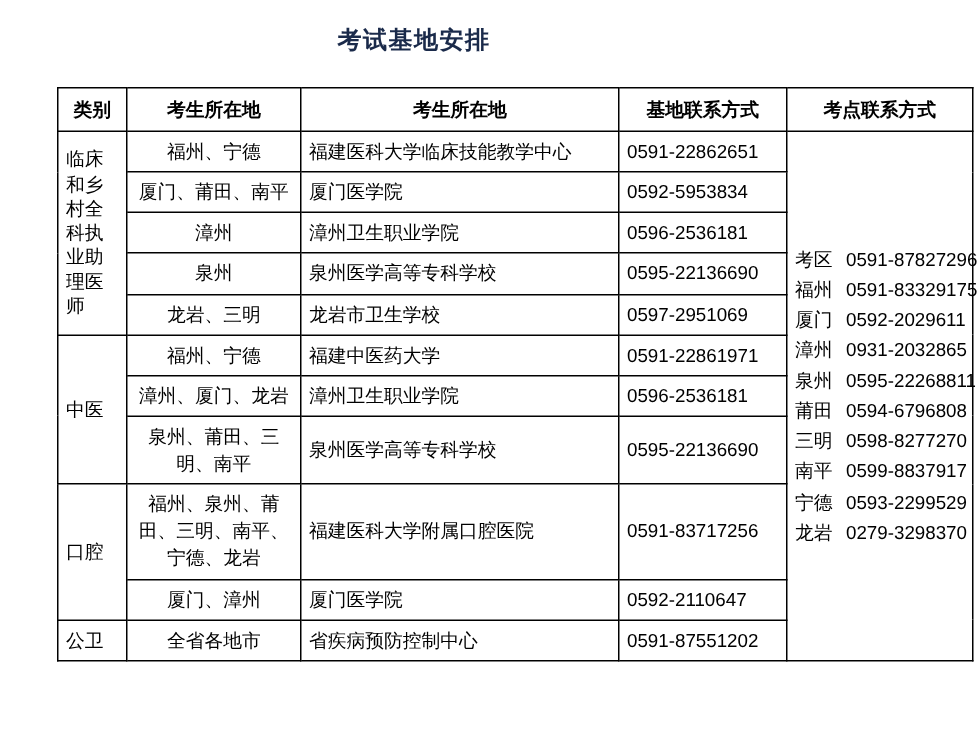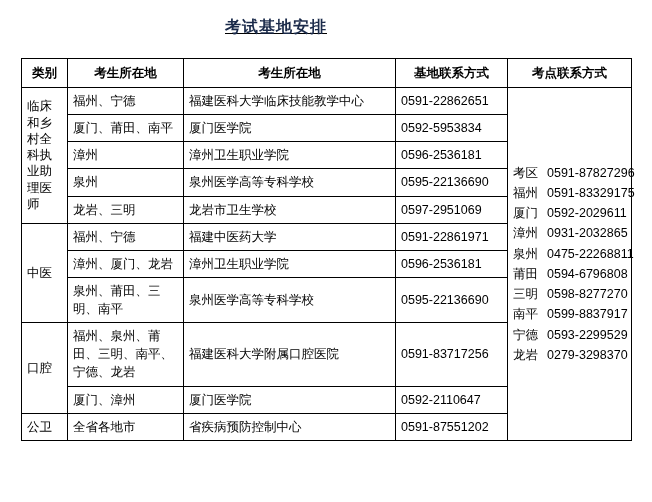--- a/index.html
+++ b/index.html
@@ -11,33 +11,32 @@
     height: 502px;
     background: #ffffff;
     font-family: "Liberation Sans", sans-serif;
     color: #000000;
     overflow: hidden;
   }
   .page {
     position: relative;
     width: 552px;
     height: 502px;
-    text-decoration: underline;
   }
   .title {
     text-align: center;
     font-size: 16px;
     font-weight: bold;
     color: #1a2a4a;
     padding-top: 17px;
     letter-spacing: 1px;
   }
   .table-wrap {
     position: absolute;
-    left: 21px;
+    left: 38px;
     top: 58px;
     width: 610px;
   }
   table.exam {
     border-collapse: collapse;
     table-layout: fixed;
     width: 610px;
     font-size: 12.5px;
   }
   table.exam td, table.exam th {
@@ -60,21 +59,21 @@
   .col-site { width: 124px; }
 
   td.cat {
     text-align: left;
     padding-left: 4px;
   }
   td.cat.vert {
     letter-spacing: 0px;
     line-height: 1.3;
   }
-  td.loc { text-align: left; margin-left: 40px; }
+  td.loc { text-align: center; margin-left: 40px; }
   td.base { text-align: left; }
   td.phone { text-align: left; }
   td.site {
     vertical-align: top;
     padding: 5px 4px 5px 6px;
   }
   .site-list {
     display: block;
   }
   .site-row {
@@ -140,21 +139,21 @@
               <span class="site-row">
                 <span class="site-name">厦门</span>
                 <span class="site-num">0592-2029611</span>
               </span>
               <span class="site-row">
                 <span class="site-name">漳州</span>
                 <span class="site-num">0931-2032865</span>
               </span>
               <span class="site-row">
                 <span class="site-name">泉州</span>
-                <span class="site-num">0475-22268811</span>
+                <span class="site-num">0595-22268811</span>
               </span>
               <span class="site-row">
                 <span class="site-name">莆田</span>
                 <span class="site-num">0594-6796808</span>
               </span>
               <span class="site-row">
                 <span class="site-name">三明</span>
                 <span class="site-num">0598-8277270</span>
               </span>
               <span class="site-row">

